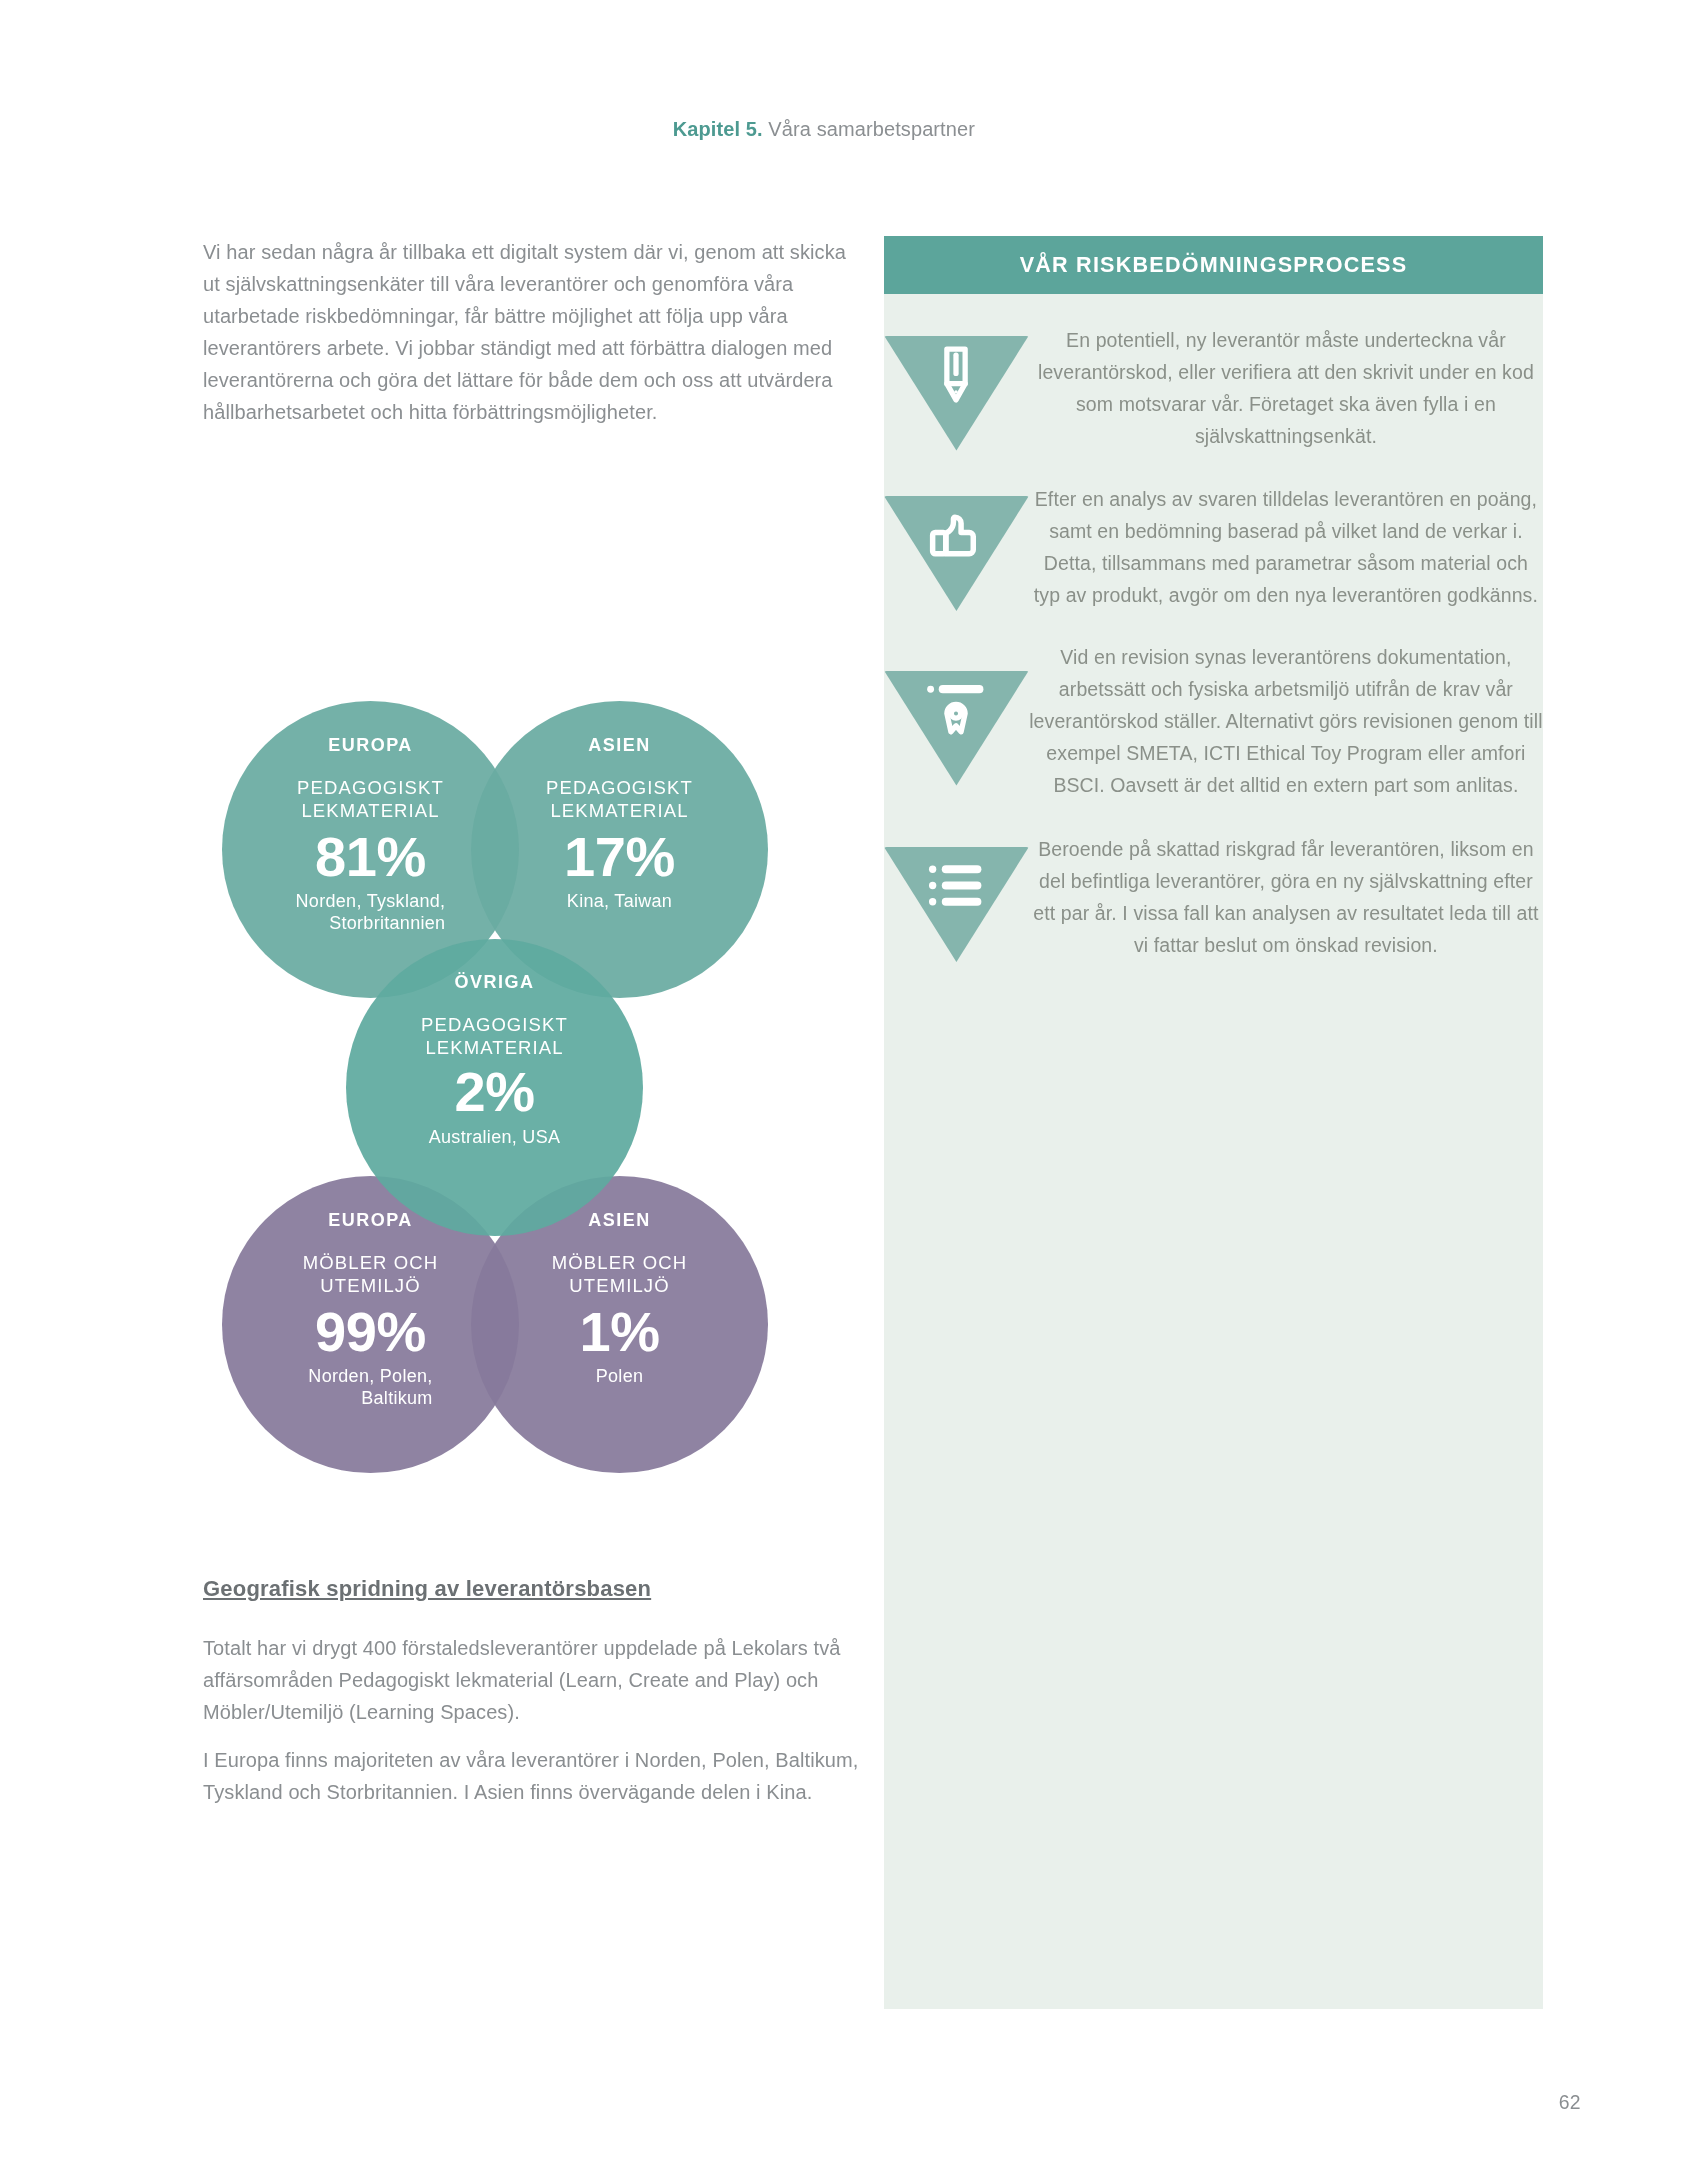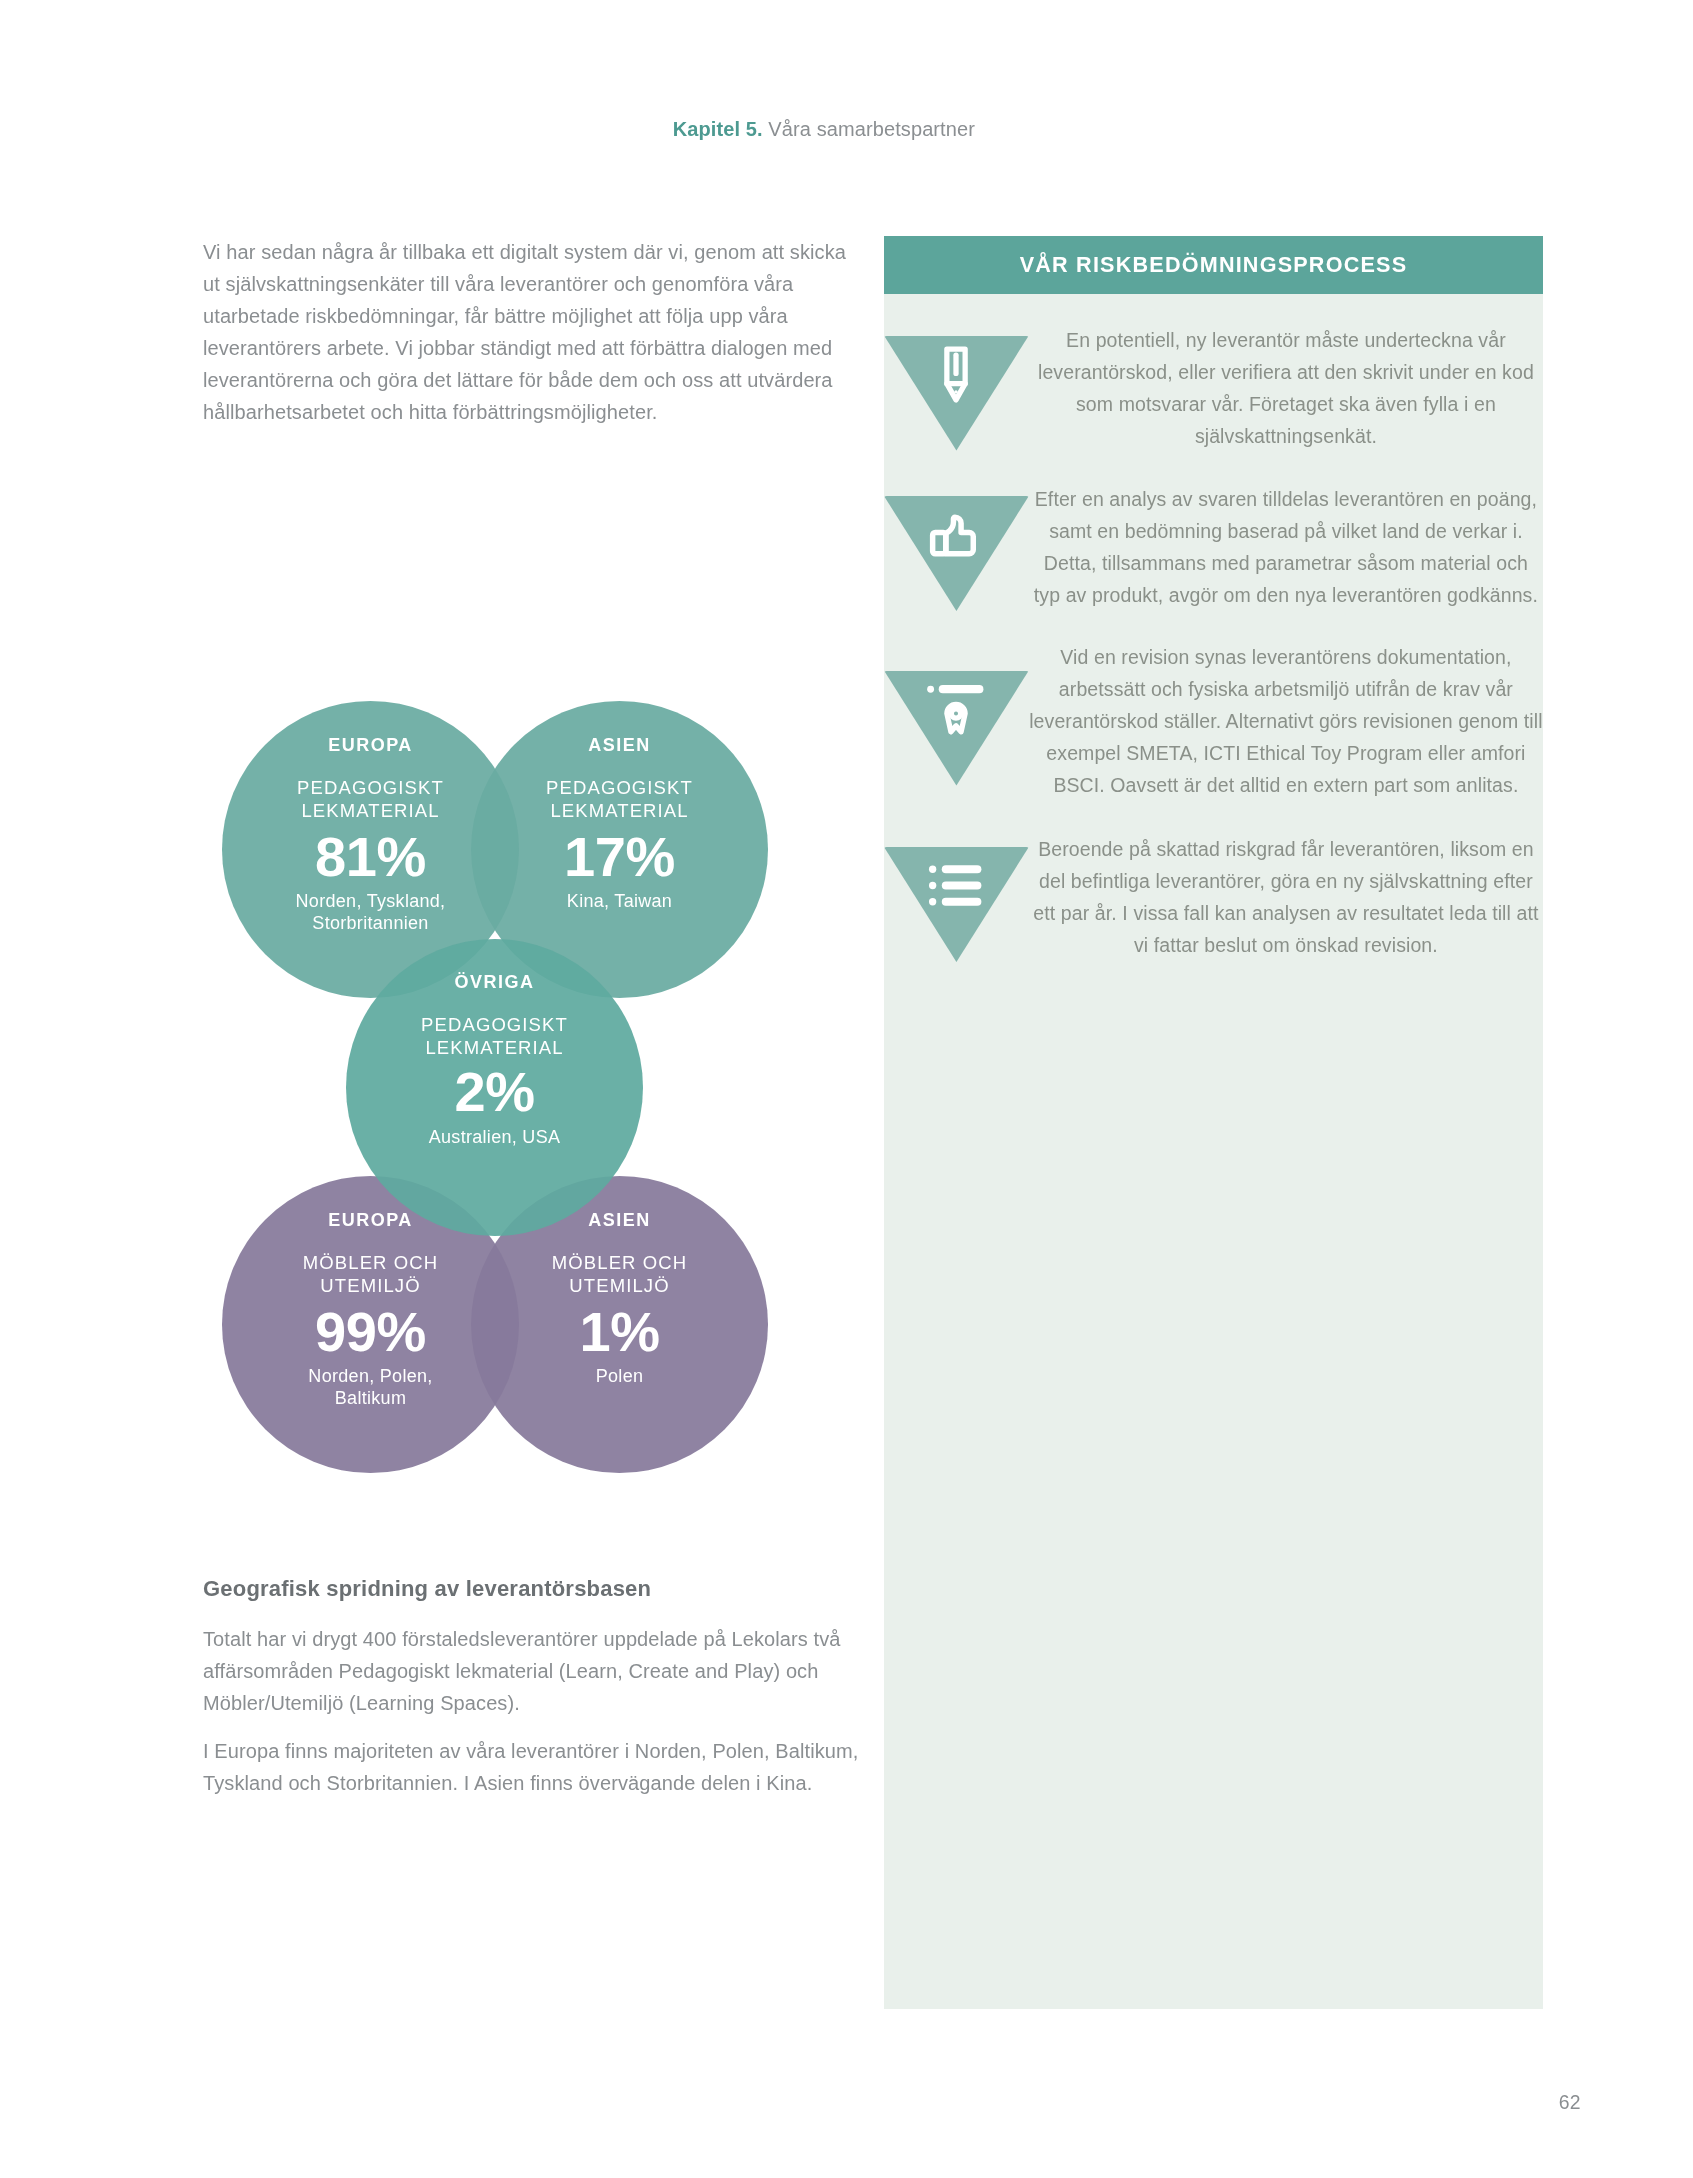--- a/index.html
+++ b/index.html
@@ -106,34 +106,36 @@
     margin-top: 5.3px;
   }
   .c-mid .pct { margin-top: 3.5px; }
 
   .circle .countries {
     font-size: 18px;
     letter-spacing: 0.3px;
     line-height: 22px;
     margin-top: 5.3px;
     white-space: pre-line;
+    text-align: right;
   }
 
   
   .left-bottom {
     position: absolute;
     left: 203px;
     top: 1576px;
     width: 670px;
   }
   .sub-head {
     font-size: 22px;
     color: #6b7073;
     letter-spacing: 0.2px;
-    margin-bottom: 21px;
+    margin-bottom: 30px;
+    text-decoration: underline;
   }
   .left-bottom .body-para + .body-para { margin-top: 16px; }
 
   
   .panel {
     position: absolute;
     left: 884px;
     top: 236px;
     width: 659px;
     height: 1773px;

